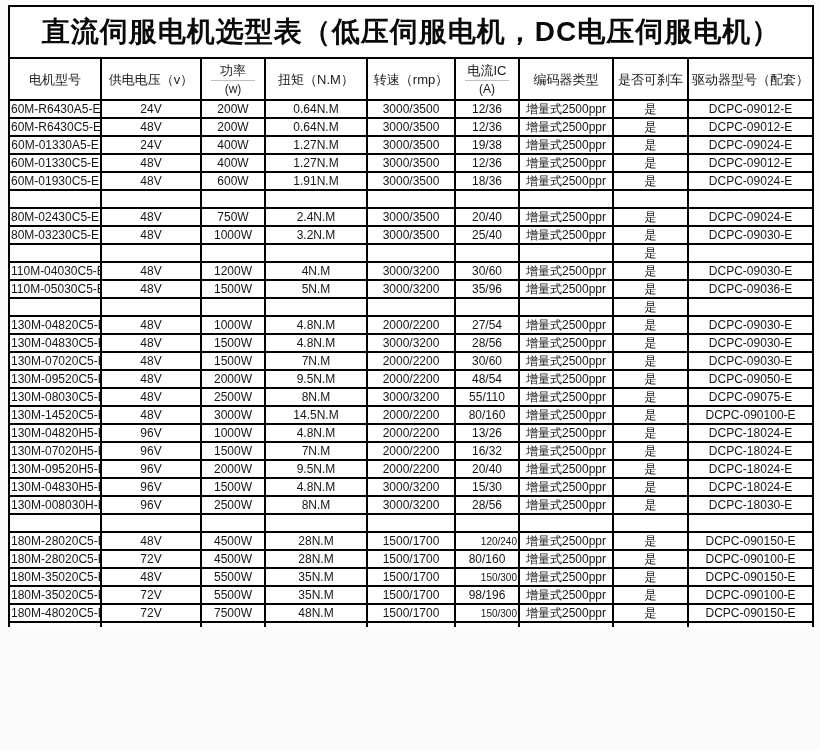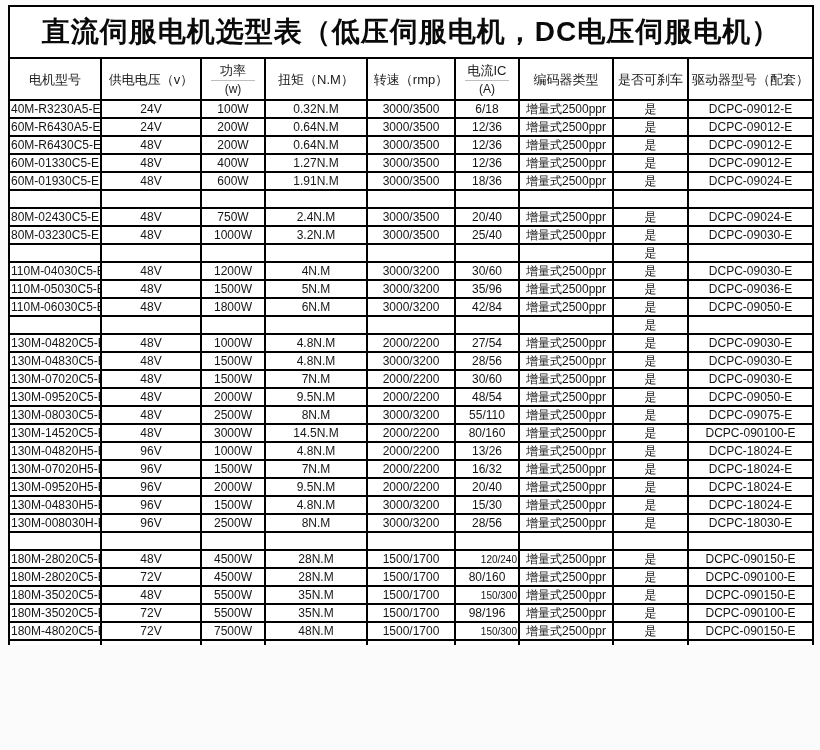--- a/index.html
+++ b/index.html
@@ -103,31 +103,20 @@
         <th>
           <div class="h-label">是否可刹车</div>
         </th>
         <th>
           <div class="h-label">驱动器型号（配套）</div>
         </th>
       </tr>
   </thead>
   <tbody id="table-body">
       <tr>
-        <td>40M-R3230A5-E</td>
-        <td>24V</td>
-        <td>100W</td>
-        <td>0.32N.M</td>
-        <td>3000/3500</td>
-        <td>6/18</td>
-        <td>增量式2500ppr</td>
-        <td>是</td>
-        <td>DCPC-09012-E</td>
-      </tr>
-      <tr>
         <td>60M-R6430A5-E</td>
         <td>24V</td>
         <td>200W</td>
         <td>0.64N.M</td>
         <td>3000/3500</td>
         <td>12/36</td>
         <td>增量式2500ppr</td>
         <td>是</td>
         <td>DCPC-09012-E</td>
       </tr>
@@ -136,25 +125,36 @@
         <td>48V</td>
         <td>200W</td>
         <td>0.64N.M</td>
         <td>3000/3500</td>
         <td>12/36</td>
         <td>增量式2500ppr</td>
         <td>是</td>
         <td>DCPC-09012-E</td>
       </tr>
       <tr>
-        <td>60M-01330C5-E</td>
-        <td>48V</td>
+        <td>60M-01330A5-E</td>
+        <td>24V</td>
         <td>400W</td>
         <td>1.27N.M</td>
         <td>3000/3500</td>
+        <td>19/38</td>
+        <td>增量式2500ppr</td>
+        <td>是</td>
+        <td>DCPC-09024-E</td>
+      </tr>
+      <tr>
+        <td>60M-01330C5-E</td>
+        <td>48V</td>
+        <td>400W</td>
+        <td>1.27N.M</td>
+        <td>3000/3500</td>
         <td>12/36</td>
         <td>增量式2500ppr</td>
         <td>是</td>
         <td>DCPC-09012-E</td>
       </tr>
       <tr>
         <td>60M-01930C5-E</td>
         <td>48V</td>
         <td>600W</td>
         <td>1.91N.M</td>
@@ -222,31 +222,20 @@
       <tr>
         <td>110M-05030C5-E</td>
         <td>48V</td>
         <td>1500W</td>
         <td>5N.M</td>
         <td>3000/3200</td>
         <td>35/96</td>
         <td>增量式2500ppr</td>
         <td>是</td>
         <td>DCPC-09036-E</td>
-      </tr>
-      <tr>
-        <td>110M-06030C5-E</td>
-        <td>48V</td>
-        <td>1800W</td>
-        <td>6N.M</td>
-        <td>3000/3200</td>
-        <td>42/84</td>
-        <td>增量式2500ppr</td>
-        <td>是</td>
-        <td>DCPC-09050-E</td>
       </tr>
       <tr>
         <td></td>
         <td></td>
         <td></td>
         <td></td>
         <td></td>
         <td></td>
         <td></td>
         <td>是</td>

